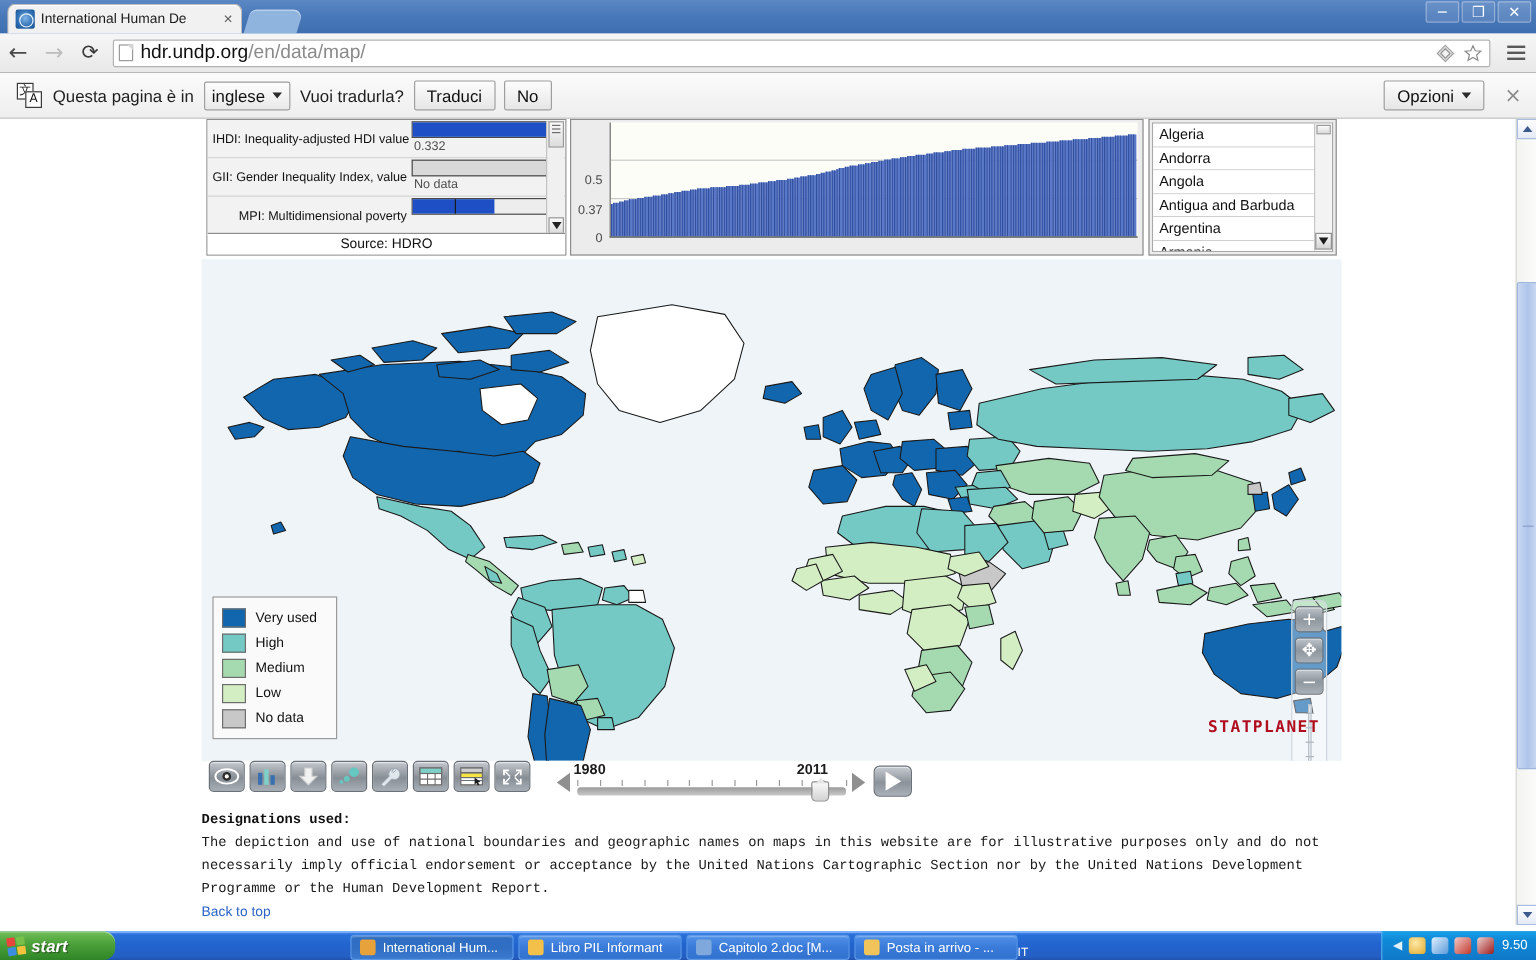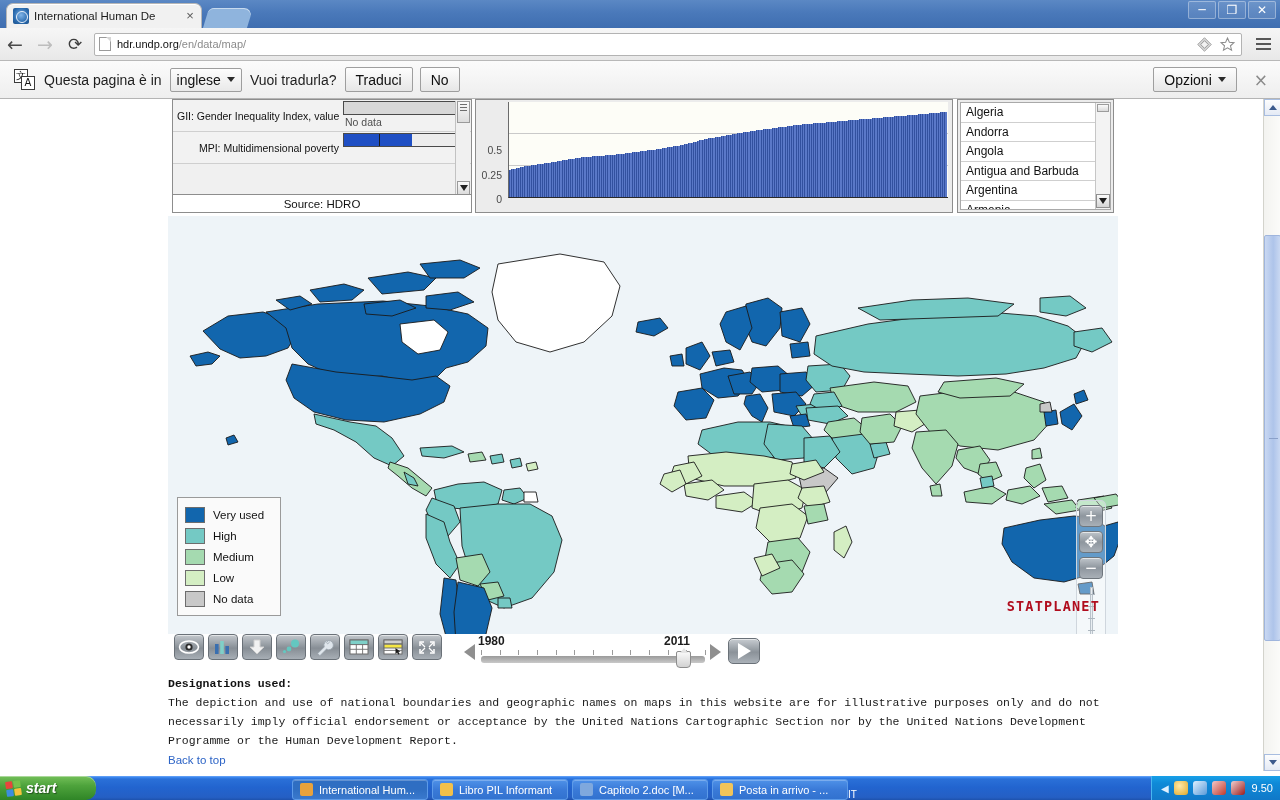--- a/index.html
+++ b/index.html
@@ -81,21 +81,21 @@
     position: relative;
   }
   .page-icon {
     width: 12px; height: 14px; background: #fff; border: 1px solid #9a9a9a;
     margin-right: 6px; flex: 0 0 12px; position: relative;
   }
   .page-icon::after {
     content: ""; position: absolute; right: -1px; top: -1px;
     border-left: 5px solid transparent; border-top: 5px solid #d6d6d6;
   }
-  .url { font-size: 11px; color: #8b8b8b; white-space: nowrap; }
+  .url { font-size: 16px; color: #8b8b8b; white-space: nowrap; }
   .url b { color: #101010; font-weight: normal; }
   .omni-icons { position: absolute; right: 5px; top: 2px; display: flex; gap: 6px; }
   .icn-star, .icn-dia { width: 17px; height: 17px; cursor: pointer; }
   .menu-btn {
     width: 26px; height: 28px; margin-right: 4px; display: flex; flex-direction: column;
     align-items: center; justify-content: center; gap: 3px; cursor: pointer;
   }
   .menu-btn i { display: block; width: 15px; height: 2px; background: #585858; }
 
   
@@ -454,20 +454,29 @@
     <div class="page-left-rail"></div>
     <div class="page-right-rail"></div>
 
     <div class="widget">
 
       <div class="panels">
 
         <div class="indicator-panel">
           <div class="ind-list" id="ind-list">
               <div class="ind-row">
+                <div class="ind-label">IHDI: Inequality-adjusted HDI value</div>
+                <div class="ind-barwrap">
+                  <div class="ind-bar" style="width: 122px;">
+                    <div class="fill" style="width:100%"></div>
+                  </div>
+                  <div class="ind-val">0.332</div>
+                </div>
+              </div>
+              <div class="ind-row">
                 <div class="ind-label">GII: Gender Inequality Index, value</div>
                 <div class="ind-barwrap">
                   <div class="ind-bar nodata"></div>
                   <div class="ind-val">No data</div>
                 </div>
               </div>
               <div class="ind-row">
                 <div class="ind-label">MPI: Multidimensional poverty</div>
                 <div class="ind-barwrap">
                   <div class="ind-bar">
@@ -487,21 +496,21 @@
             <div class="ind-down">
                 <span class="tri"></span>
               </div>
           </div>
           <div class="ind-source">Source: HDRO</div>
         </div>
 
         <div class="chart-panel">
           <div class="chart-axis-labels" id="chart-yaxis">
               <span style="top: 93px;">0</span>
-              <span style="top: 68.5px;">0.25</span>
+              <span style="top: 68.5px;">0.37</span>
               <span style="top: 44px;">0.5</span>
             </div>
           <div class="chart-plot">
             <div class="gridline" style="top:33%"></div>
             <div class="gridline" style="top:66.5%"></div>
             <div class="bars" id="chart-bars">
                 <div class="bar" style="height: 28.6%; background: rgb(90, 120, 200);"></div>
                 <div class="bar" style="height: 29.5%; background: rgb(90, 120, 200);"></div>
                 <div class="bar" style="height: 30%; background: rgb(90, 120, 200);"></div>
                 <div class="bar" style="height: 30.5%; background: rgb(90, 120, 200);"></div>

